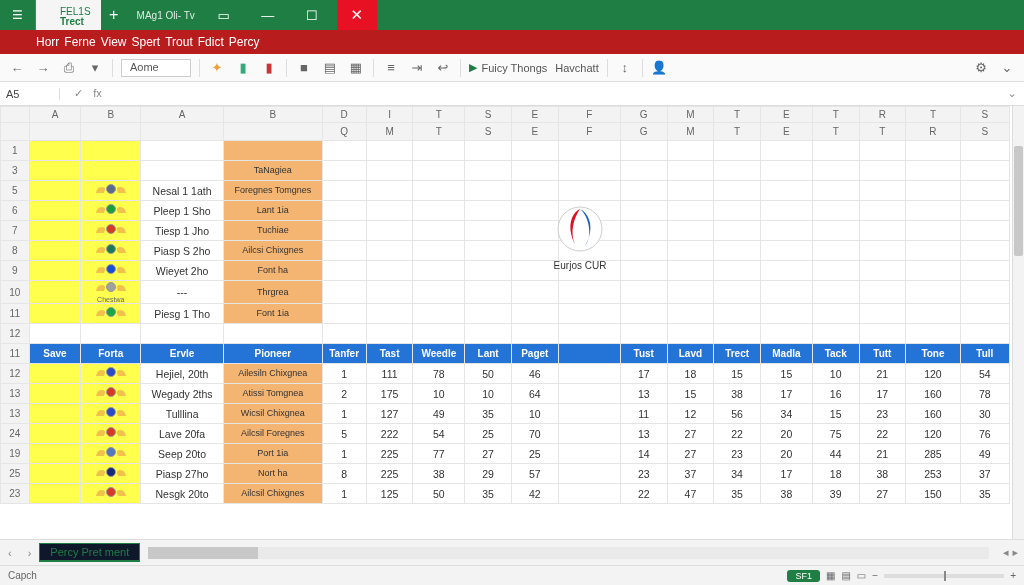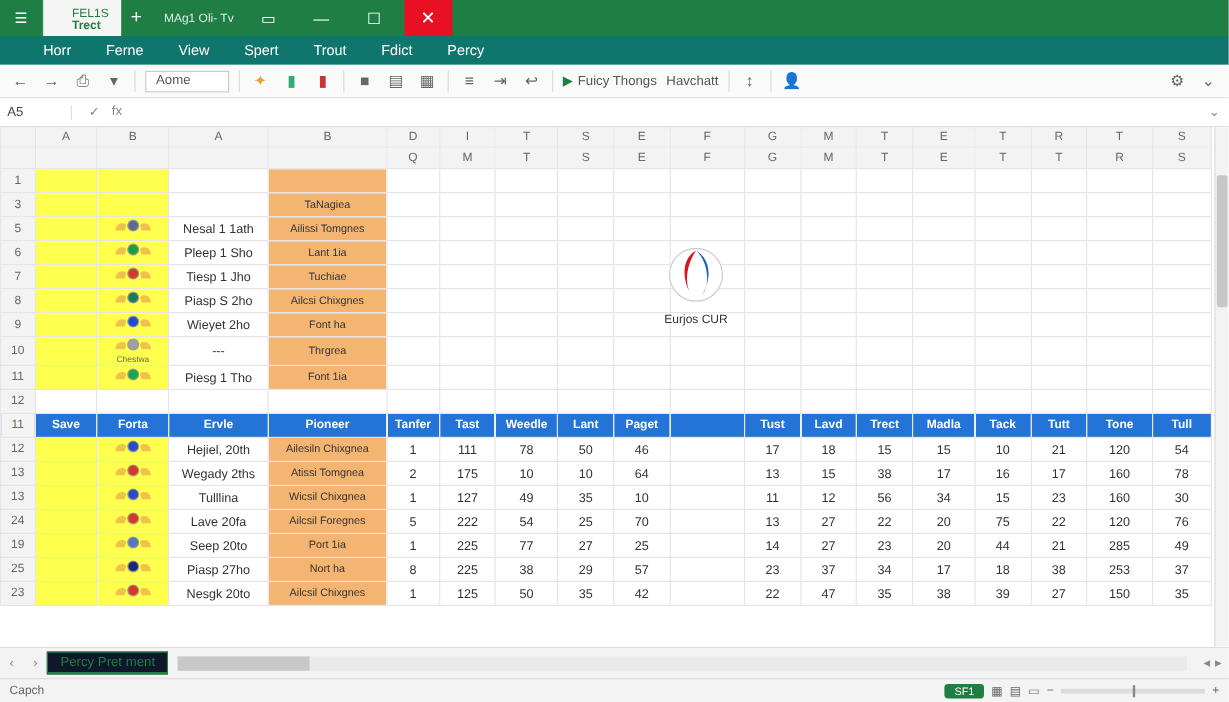--- a/index.html
+++ b/index.html
@@ -11,21 +11,21 @@
 .titlebar .tab { background: #f5f5f5; color: #1e7e44; padding: 4px 10px 0 24px; display:flex; flex-direction:column; align-items:flex-start; justify-content:center; min-width:50px; }
 .titlebar .tab .t1 { font-size:10px; line-height:10px; }
 .titlebar .tab .t2 { font-size:10px; line-height:10px; color:#1e7e44; font-weight:600; }
 .titlebar .tabplus { width: 26px; display:flex; align-items:center; justify-content:center; font-size:16px; }
 .titlebar .center { flex:1; display:flex; align-items:center; justify-content:center; font-size:13px; }
 .titlebar .right { display:flex; align-items:center; gap:14px; padding:0 10px; }
 .titlebar .winbtn { width: 30px; text-align:center; font-size:13px; }
 .titlebar .close { background:#e81123; width:40px; display:flex; align-items:center; justify-content:center; font-size:15px; }
 
 
-.menubar { height: 24px; background:#0f766e; display:flex; align-items:center; padding-left:36px; gap:29px; color:#fff; font-size:12px; }
+.menubar { height: 24px; background:#b91c1c; display:flex; align-items:center; padding-left:36px; gap:5px; color:#fff; font-size:12px; }
 .menubar .menuitem { cursor:default; }
 
 
 .toolbar { height: 28px; background:#fafafa; border-bottom:1px solid #ddd; display:flex; align-items:center; padding:0 8px; gap:8px; font-size:11px; color:#555; }
 .toolbar .sep { width:1px; height:18px; background:#ddd; }
 .toolbar .tbtn { width:18px; height:18px; display:flex; align-items:center; justify-content:center; color:#666; font-size:13px; }
 .toolbar .fontbox { border:1px solid #ccc; padding:1px 8px; width:70px; height:18px; font-size:11px; color:#555; background:#fff; }
 .toolbar .pair { display:flex; gap:4px; align-items:center; }
 
 
@@ -245,21 +245,21 @@
             <td></td>
             <td></td>
             <td></td>
             <td></td>
           </tr>
           <tr>
             <th class="rowhdr">5</th>
             <td class="yellow"></td>
             <td class="yellow"><span class="badge"><span class="flag" style="background:#5b6b8c"></span></span></td>
             <td>Nesal 1 1ath</td>
-            <td class="peach" style="font-size:9px;line-height:9px">Ailissi Tomgnes</td>
+            <td class="peach" style="font-size:9px;line-height:9px">Foregnes Tomgnes</td>
             <td></td>
             <td></td>
             <td></td>
             <td></td>
             <td></td>
             <td></td>
             <td></td>
             <td></td>
             <td></td>
             <td></td>

